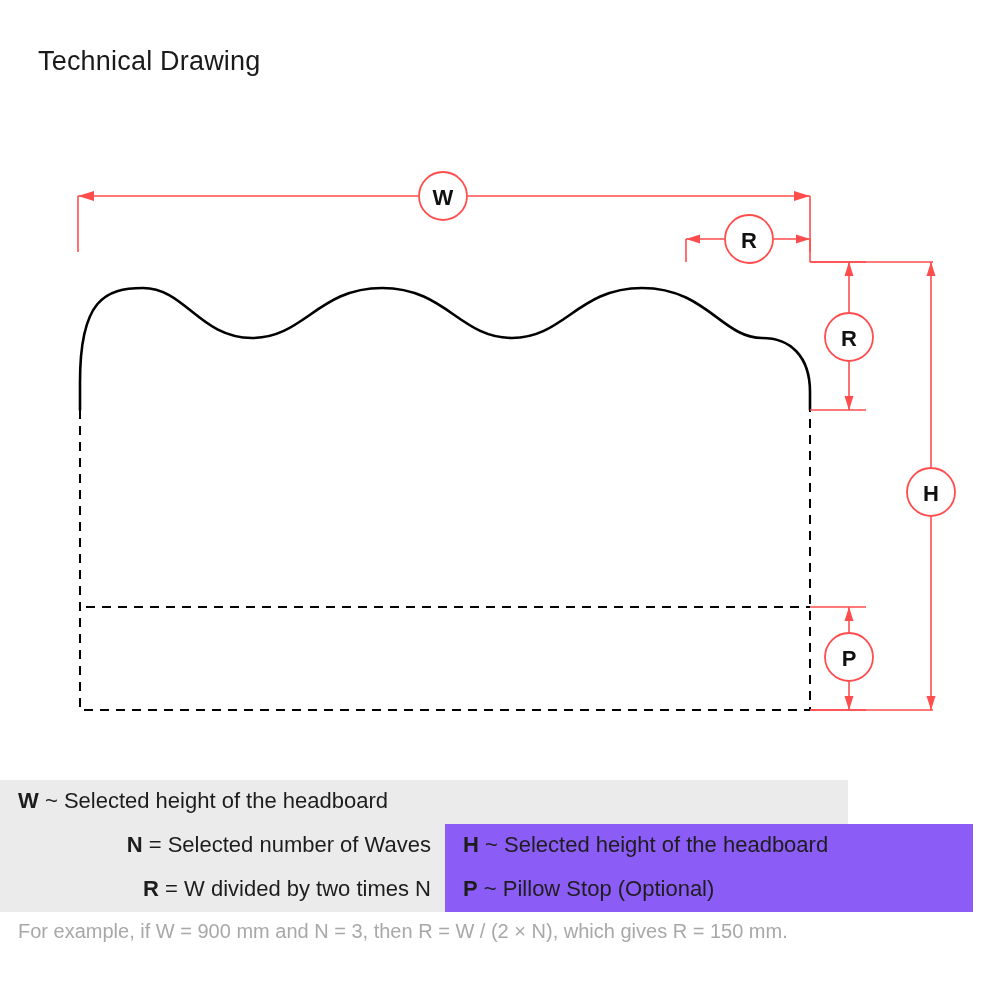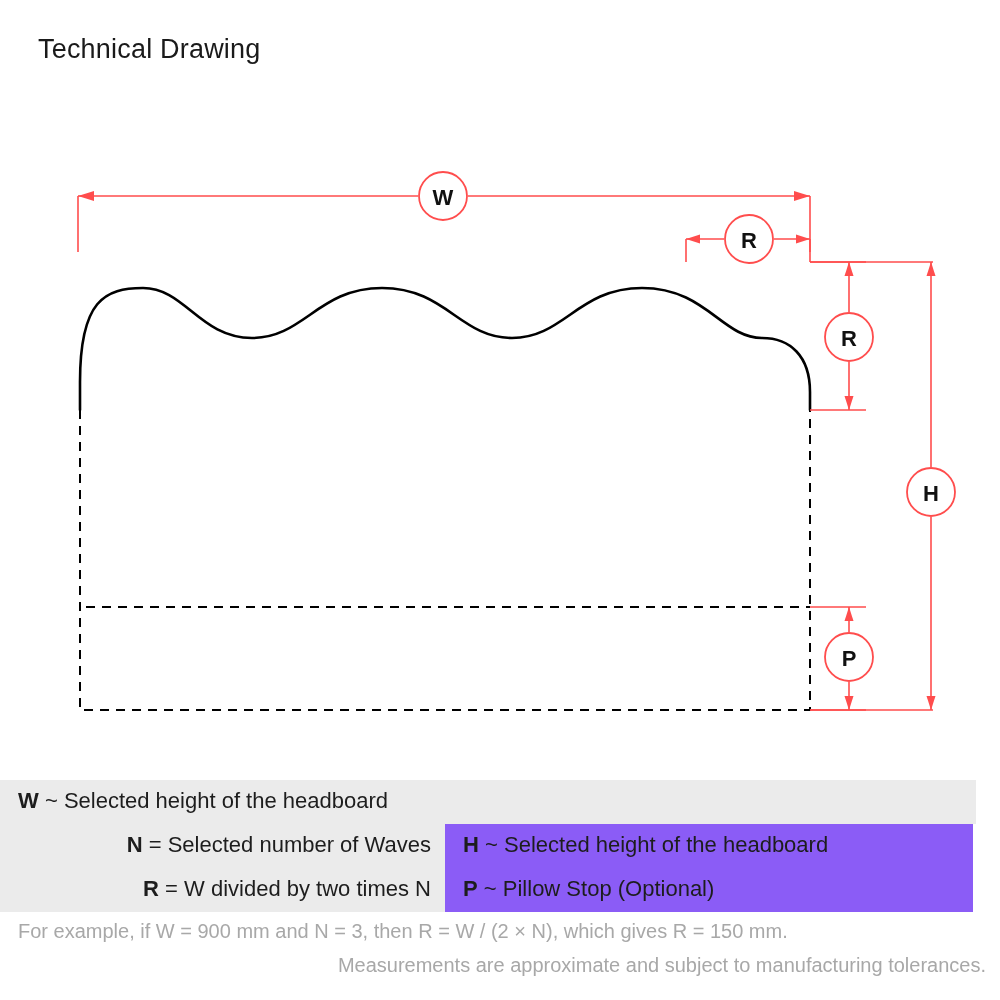--- a/index.html
+++ b/index.html
@@ -16,21 +16,21 @@
     overflow: hidden;
   }
   #page {
     position: relative;
     width: 1000px;
     height: 1000px;
   }
   #title {
     position: absolute;
     left: 38px;
-    top: 34px;
+    top: 46px;
     font-size: 27px;
     font-weight: 400;
     color: #1a1a1a;
     letter-spacing: 0.2px;
   }
   #drawing {
     position: absolute;
     left: 0;
     top: 0;
     width: 1000px;
@@ -56,21 +56,21 @@
   }
   .legend-cell.shaded {
     background: #ebebeb;
   }
   .legend-cell.plain {
     background: #8b5cf6;
   }
   .legend-cell .sym {
     font-weight: bold;
   }
-  .w-full { width: 976px; }
+  .w-full { width: 848px; }
   .w-half { width: 445px; text-align: right; }
   .w-rest { width: 528px; }
   .note {
     box-sizing: border-box;
     width: 1000px;
     padding: 4px 14px 0 18px;
     font-size: 20px;
     line-height: 30px;
     color: #a8a8a8;
   }
@@ -191,16 +191,15 @@
     <div class="legend-row">
       <div class="legend-cell shaded w-half">
         <span class="sym">R</span><span> </span><span>=</span><span> </span><span>W divided by two times N</span>
       </div>
       <div class="legend-cell plain w-rest">
         <span class="sym">P</span><span> </span><span>~</span><span> </span><span>Pillow Stop (Optional)</span>
       </div>
     </div>
 
     <div class="note left">For example, if W = 900 mm and N = 3, then R = W / (2 × N), which gives R = 150 mm.</div>
-    <div class="note right">Measurements are approximate and subject to manufacturing tolerances.</div>
   </div>
 
 </div>
 
 </body></html>

